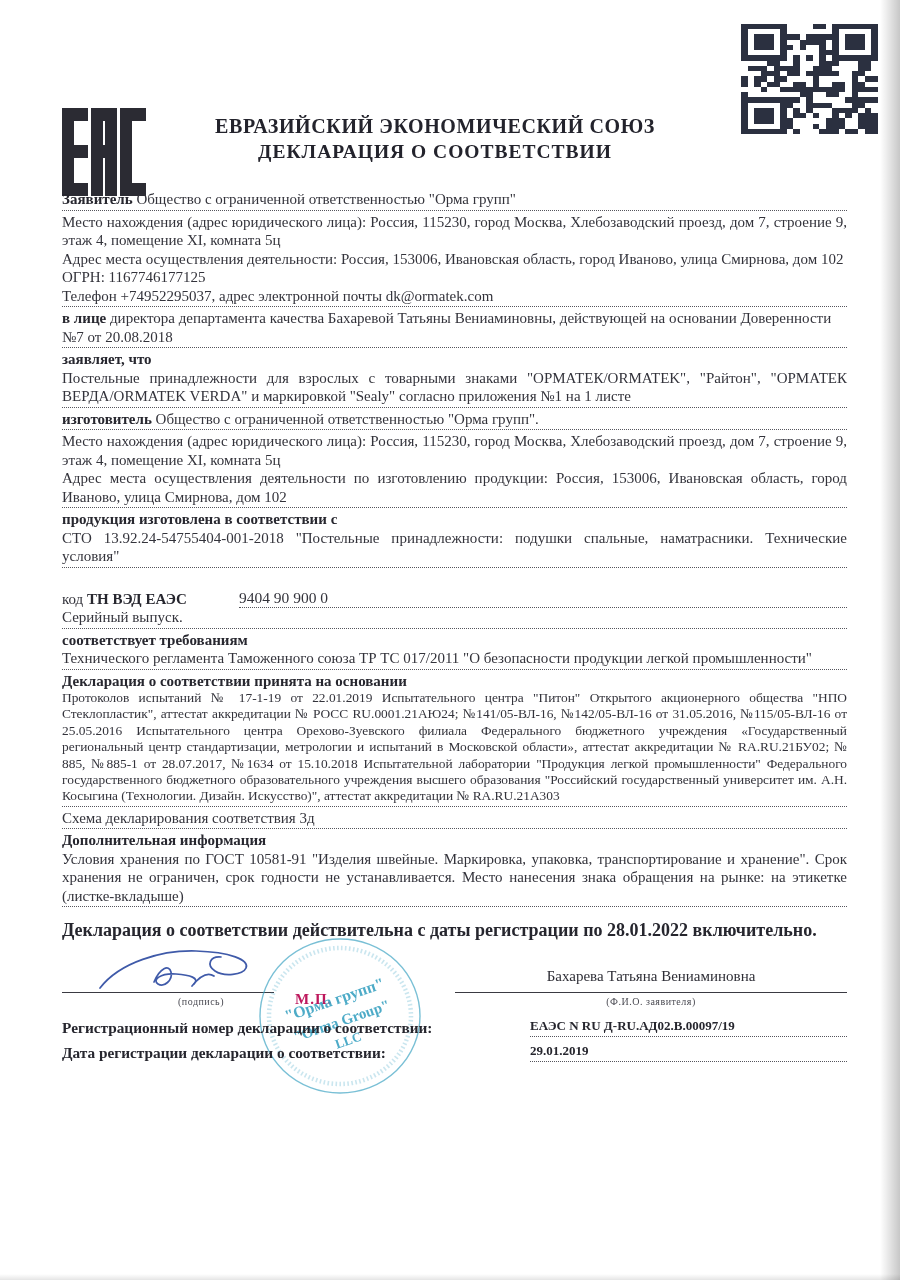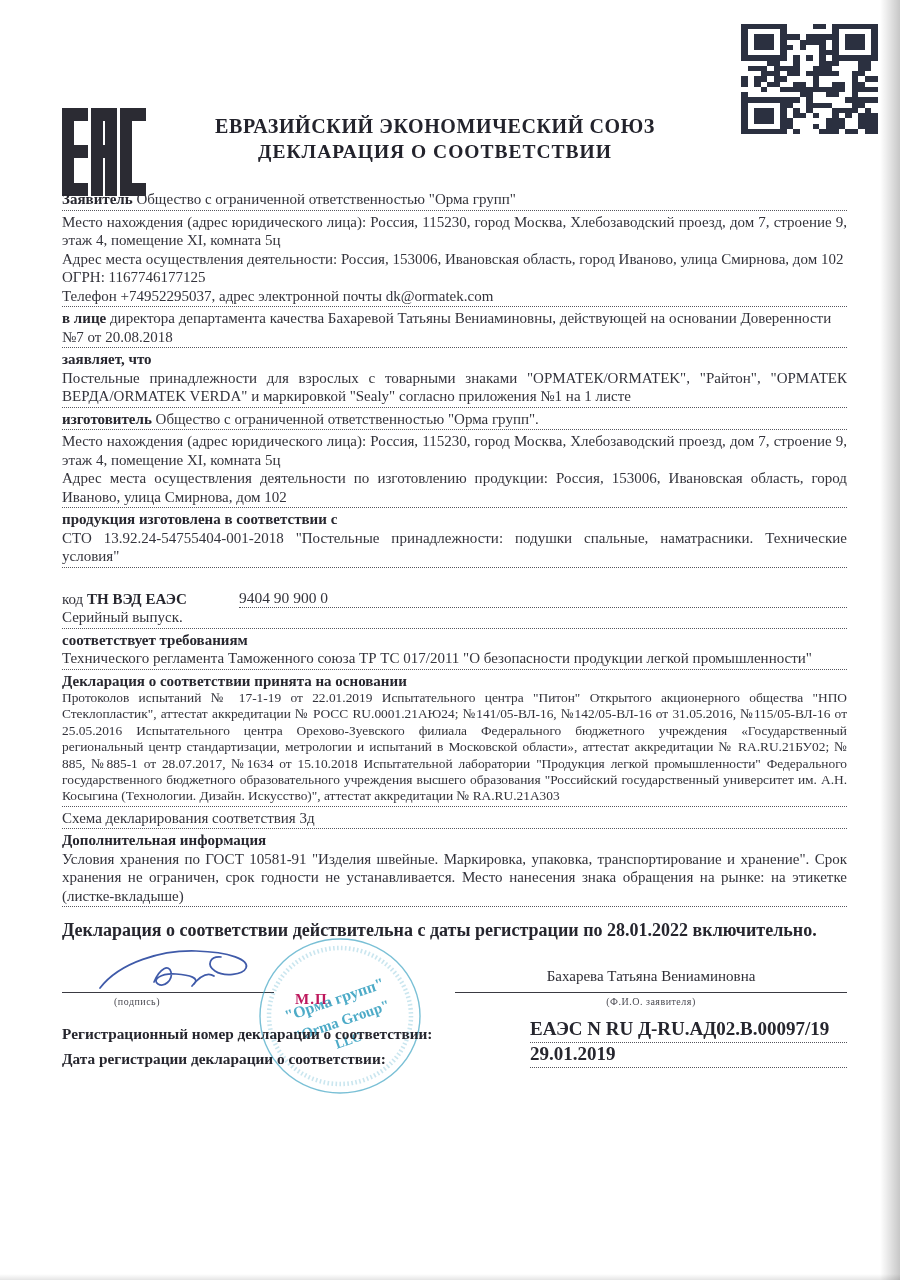--- a/index.html
+++ b/index.html
@@ -26,31 +26,31 @@
   .jtext{text-align:justify;}
   b,.b{font-weight:bold;color:#27272f;}
   .para{font-size:13.4px;line-height:16.4px;text-align:justify;}
   .tnved-row{display:flex;align-items:flex-end;}
   .tnved-value{margin-left:52px;flex:1;border-bottom:1px dotted #55555c;font-size:15.5px;margin-top:19px;}
   .validity{font-weight:bold;color:#26262e;margin-top:14px;font-size:18px;}
 
   .sig-area{position:absolute;left:62px;top:946px;width:785px;height:190px;font-size:15px;}
   .sig-svg{position:absolute;left:34px;top:0px;}
   .line-left{position:absolute;left:0px;top:46px;width:212px;border-bottom:1.5px solid #3a3a42;}
-  .cap-sign{position:absolute;left:52px;top:50px;width:110px;text-align:left;
+  .cap-sign{position:absolute;left:52px;top:50px;width:110px;text-align:right;
     font-size:10px;letter-spacing:0.5px;color:#4a4a52;}
   .mp{position:absolute;left:233px;top:24px;font-weight:bold;color:#be185d;letter-spacing:1px;margin-top:21px;}
   .stamp{position:absolute;left:192px;top:-16px;opacity:0.9;}
   .signer{position:absolute;left:393px;top:22px;width:392px;text-align:center;color:#2e2e36;}
   .line-right{position:absolute;left:393px;top:46px;width:392px;border-bottom:1.5px solid #3a3a42;}
   .cap-fio{position:absolute;left:393px;top:50px;width:392px;text-align:center;
     font-size:10px;letter-spacing:0.5px;color:#4a4a52;}
   .reg-row{position:absolute;left:0;width:785px;display:flex;align-items:flex-end;}
   .reg-row .lbl{flex:0 0 468px;font-weight:bold;color:#26262e;font-size:15.3px;}
-  .reg-row .val{flex:1;font-weight:bold;color:#26262e;font-size:19px;
+  .reg-row .val{flex:1;font-weight:bold;color:#26262e;font-size:13px;
     border-bottom:1.5px dotted #55555c;padding-bottom:2px;}
   .reg1{top:72px;}
   .reg2{top:97px;}
 </style>
 </head>
 <body>
 
 <div class="page">
 
   <div class="edge-shadow"></div>

